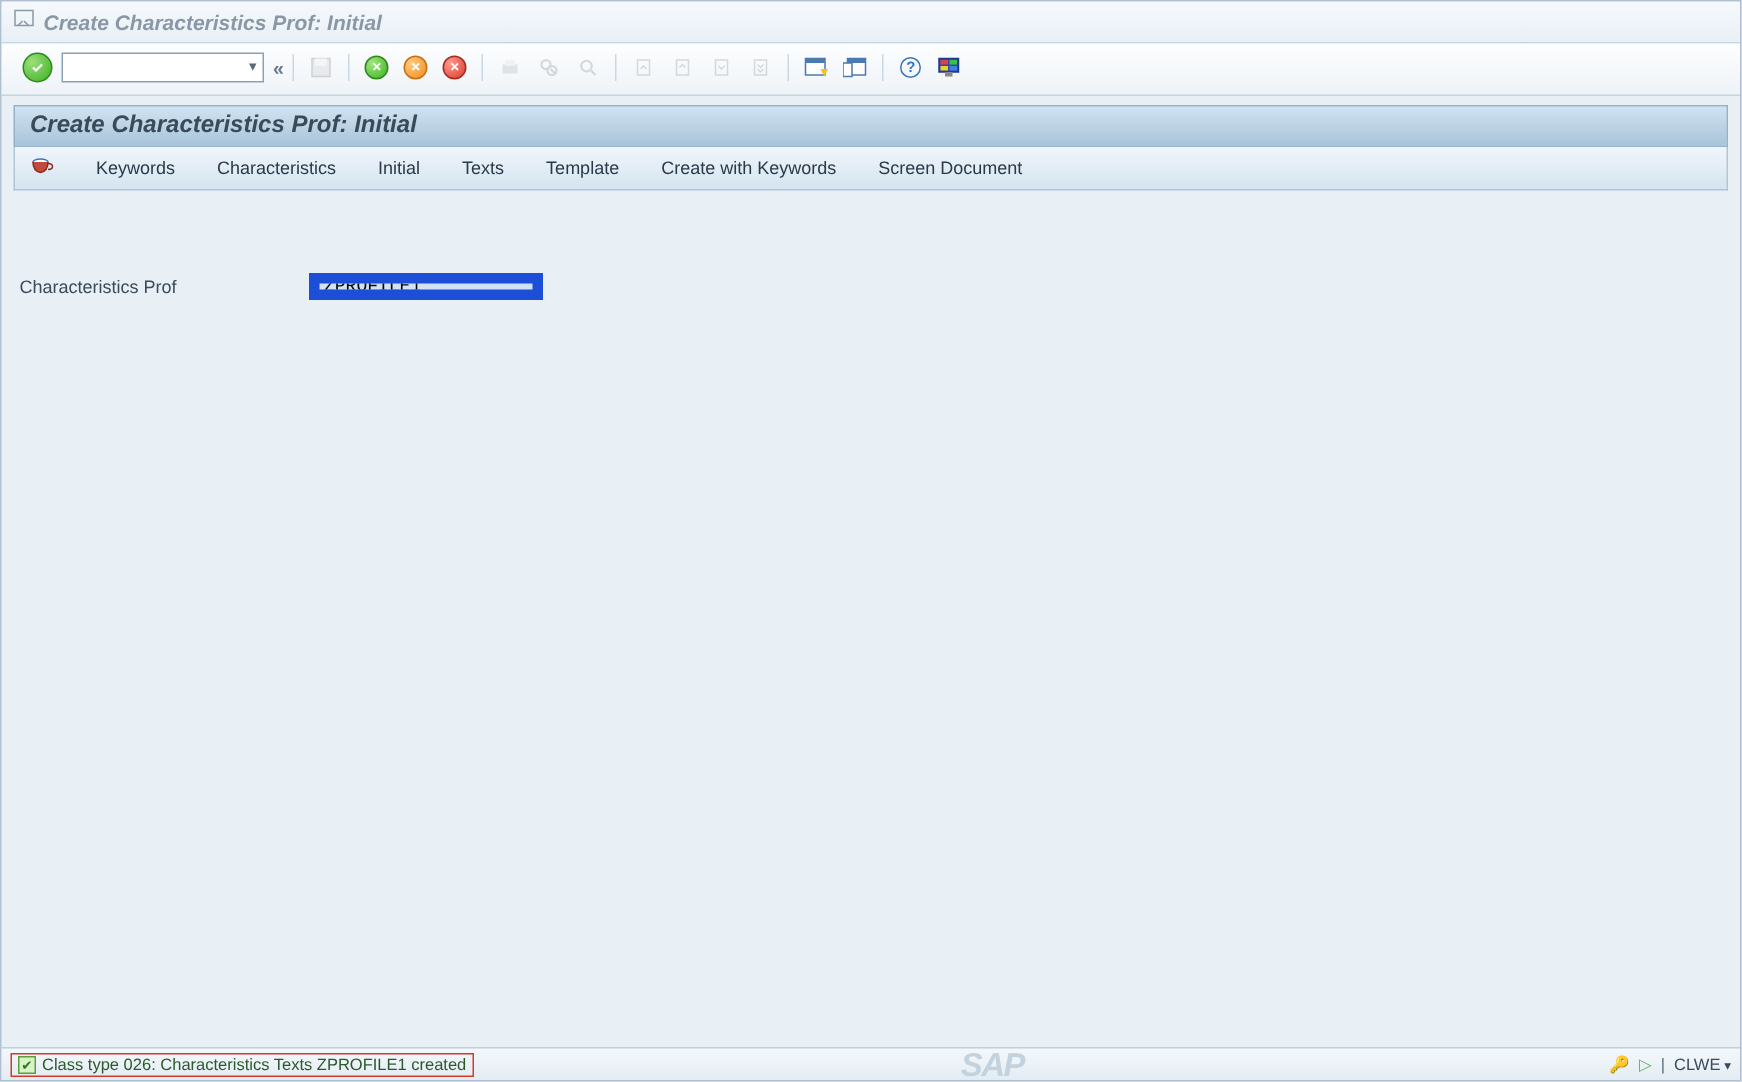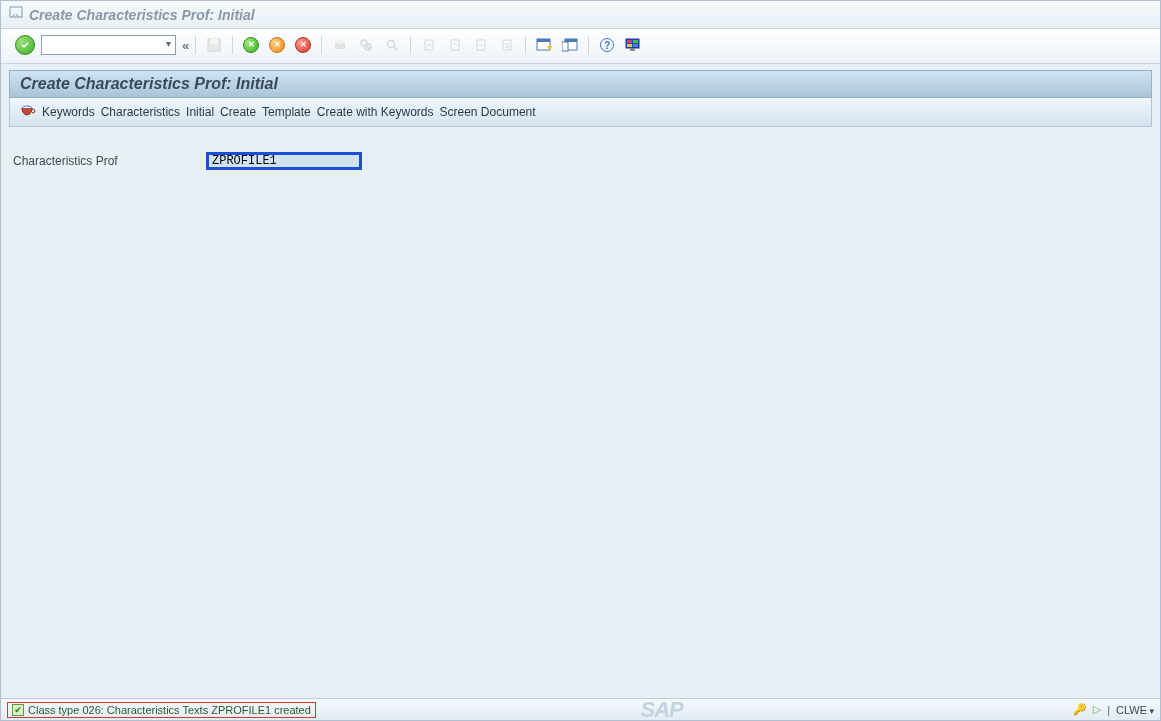--- a/index.html
+++ b/index.html
@@ -96,44 +96,44 @@
     color: #3a4a5a;
   }
   .app-toolbar {
     background: linear-gradient(to bottom, #f0f6fb, #d5e4f0);
     border: 1px solid #b0c6d8;
     border-top: 0;
     margin: 0 8px;
     padding: 6px 10px;
     display: flex;
     align-items: center;
-    gap: 6px;
+    gap: 28px;
   }
   .app-tb-icon { width:16px;height:16px; }
   .app-tb-btn {
     color: #2a3a4a;
     cursor: pointer;
     font-size: 12px;
   }
   .content {
-    padding: 25px 12px 12px 12px;
+    padding: 55px 12px 12px 12px;
   }
   .field-row {
     display: flex;
     align-items: center;
     gap: 8px;
   }
   .field-label {
     width: 185px;
     color: #3a4a5a;
   }
   .field-input {
     width: 156px;
     height: 18px;
-    border: 3px solid #1d4ed8;
+    border: 7px solid #1d4ed8;
     font-family: "Courier New", monospace;
     font-size: 12px;
     padding: 1px 3px;
     background: #fff;
     color: #000;
   }
   .field-input.sel { background: #cfe3f5; }
   .statusbar {
     position: absolute;
     left: 0; right: 0; bottom: 0;
@@ -294,21 +294,21 @@
   <span class="app-tb-icon">
     <svg width="16" height="14">
         <ellipse cx="7" cy="4" rx="5" ry="2" fill="#fff" stroke="#3a76c2"></ellipse>
         <path d="M2 4 Q2 10 7 11 Q12 10 12 4" fill="#c24a3a" stroke="#8a2a1a"></path>
         <path d="M12 5 Q15 5 15 7 Q15 9 12 9" fill="none" stroke="#8a2a1a"></path>
       </svg>
   </span>
   <span class="app-tb-btn">Keywords</span>
   <span class="app-tb-btn">Characteristics</span>
   <span class="app-tb-btn">Initial</span>
-  <span class="app-tb-btn">Create</span>
+  <span class="app-tb-btn">Texts</span>
   <span class="app-tb-btn">Template</span>
   <span class="app-tb-btn">Create with Keywords</span>
   <span class="app-tb-btn">Screen Document</span>
 </div>
 
 <div class="content">
   <div class="field-row">
     <span class="field-label">Characteristics Prof</span>
     <input class="field-input sel" value="ZPROFILE1" style="">
   </div>

